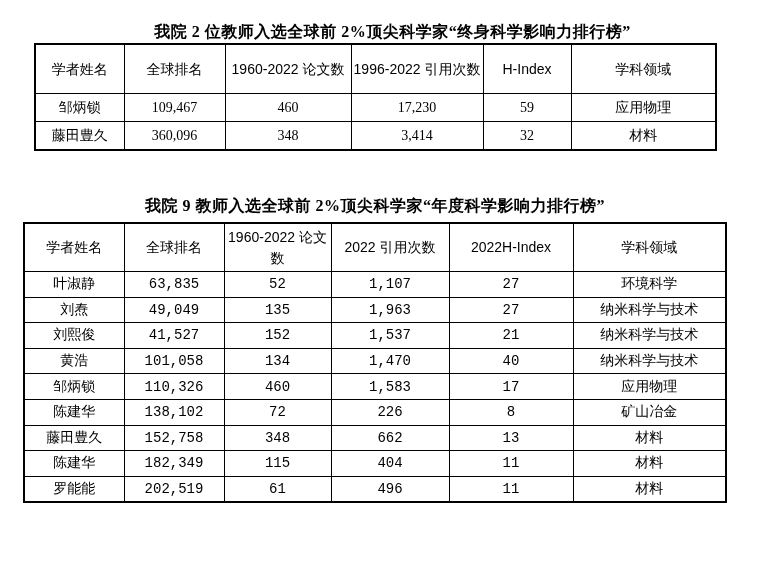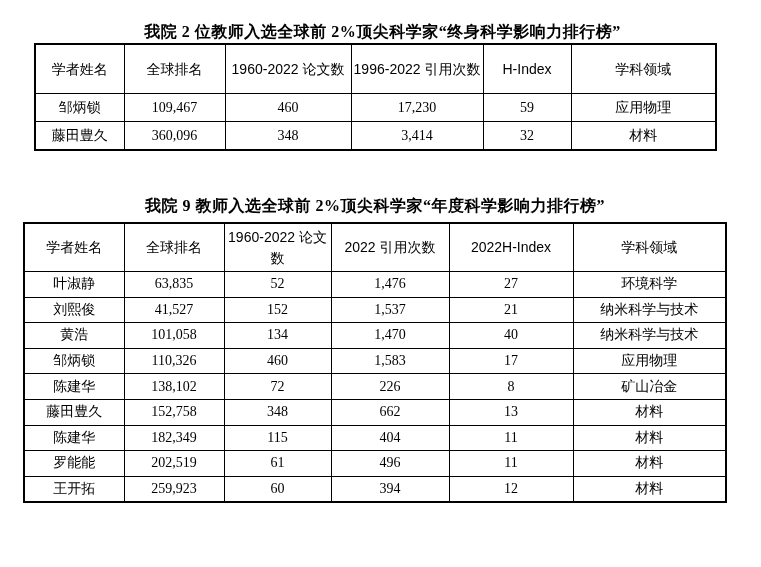--- a/index.html
+++ b/index.html
@@ -16,21 +16,21 @@
   }
   .table-title {
     position: absolute;
     text-align: center;
     font-weight: bold;
     font-size: 16px;
     font-family: "Liberation Serif", serif;
     white-space: nowrap;
     letter-spacing: 0.5px;
   }
-  #title-1 { left: 42px; width: 681px; top: 22px; }
+  #title-1 { left: 52px; width: 681px; top: 22px; }
   #title-2 { left: 24px; width: 702px; top: 196px; }
 
   table {
     position: absolute;
     border-collapse: collapse;
     table-layout: fixed;
     border: 2px solid #000000;
   }
   #table-1 { left: 34px; top: 43px; width: 681px; }
   #table-2 { left: 23px; top: 222px; width: 702px; }
@@ -48,21 +48,21 @@
     font-size: 14px;
     line-height: 21px;
   }
   td {
     font-family: "Liberation Serif", serif;
     font-size: 14px;
   }
   #table-1 th { height: 48px; }
   #table-1 td { height: 27px; }
   #table-2 th { height: 47px; }
-  #table-2 td { height: 24.6px; }
+  #table-2 td { height: 24.6px; font-family: Liberation Mono, monospace; }
 </style>
 </head>
 <body>
 
 <div class="table-title" id="title-1">我院 2 位教师入选全球前 2%顶尖科学家“终身科学影响力排行榜”</div>
 
 <table id="table-1">
   <colgroup>
     <col style="width:89px">
       <col style="width:101px">
@@ -116,23 +116,31 @@
       <th>全球排名</th>
       <th>1960-2022 论文数</th>
       <th>2022 引用次数</th>
       <th>2022H-Index</th>
       <th>学科领域</th>
     </tr>
     <tr>
       <td>叶淑静</td>
       <td>63,835</td>
       <td>52</td>
-      <td>1,476</td>
+      <td>1,107</td>
       <td>27</td>
       <td>环境科学</td>
+    </tr>
+    <tr>
+      <td>刘焘</td>
+      <td>49,049</td>
+      <td>135</td>
+      <td>1,963</td>
+      <td>27</td>
+      <td>纳米科学与技术</td>
     </tr>
     <tr>
       <td>刘熙俊</td>
       <td>41,527</td>
       <td>152</td>
       <td>1,537</td>
       <td>21</td>
       <td>纳米科学与技术</td>
     </tr>
     <tr>
@@ -176,22 +184,14 @@
       <td>材料</td>
     </tr>
     <tr>
       <td>罗能能</td>
       <td>202,519</td>
       <td>61</td>
       <td>496</td>
       <td>11</td>
       <td>材料</td>
     </tr>
-    <tr>
-      <td>王开拓</td>
-      <td>259,923</td>
-      <td>60</td>
-      <td>394</td>
-      <td>12</td>
-      <td>材料</td>
-    </tr>
   </tbody>
 </table>
 
 </body></html>

